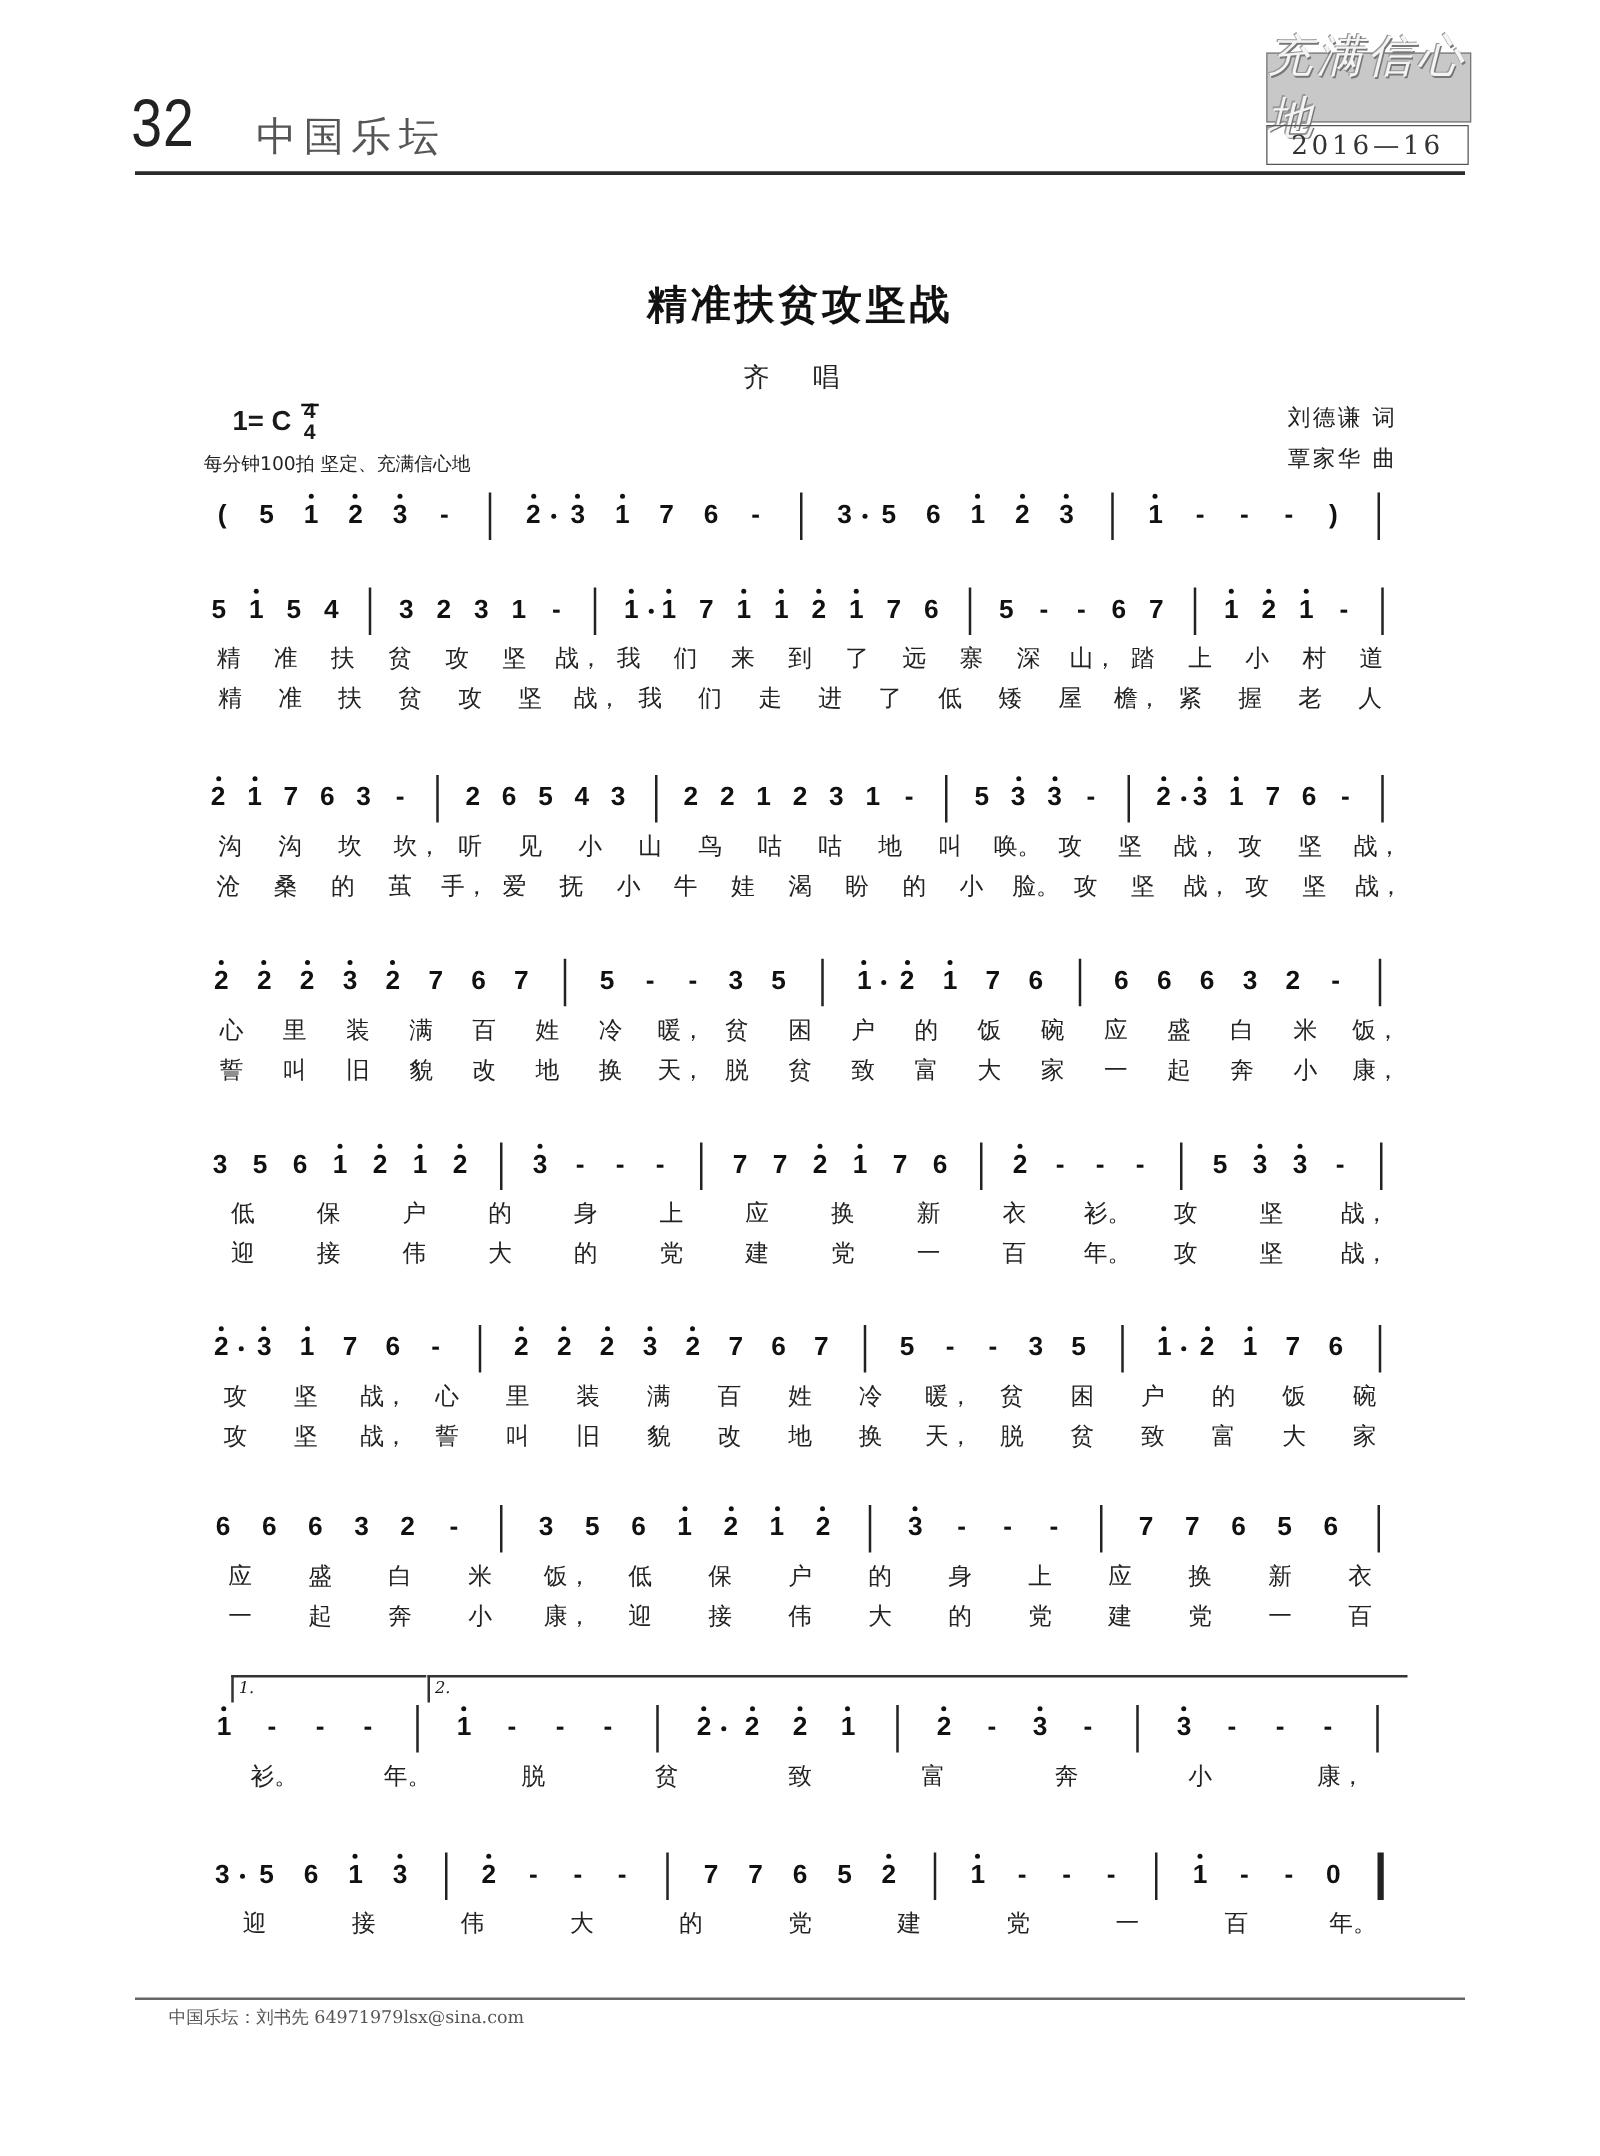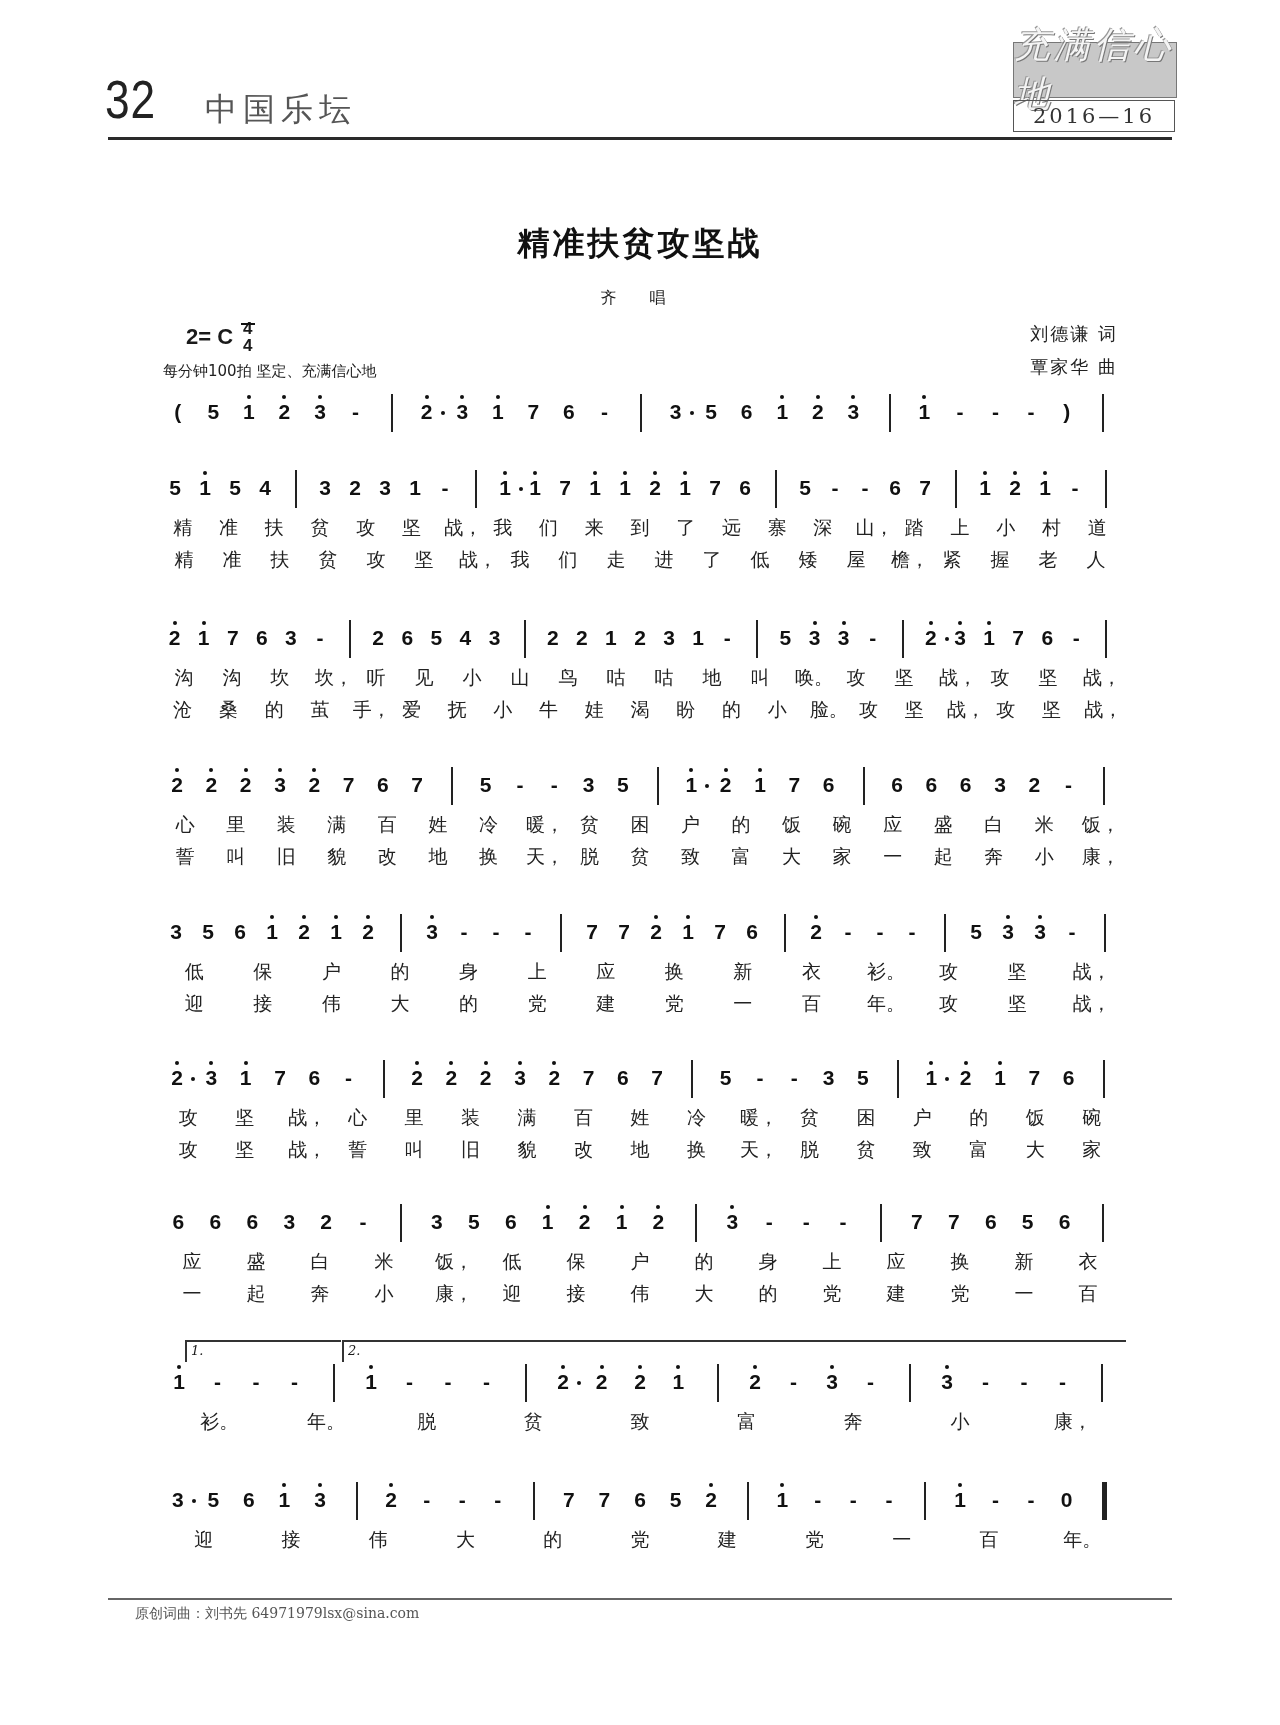--- a/index.html
+++ b/index.html
@@ -6,21 +6,21 @@
   body { width: 1280px; height: 1725px; position: relative; overflow: hidden; font-family: "DejaVu Sans", sans-serif; color: #1a1a1a; }
   .abs { position: absolute; }
   
   .page-num { left: 105px; top: 68px; font-family: "Liberation Sans", sans-serif; font-size: 54px; font-weight: 400; color: #222; transform: scaleX(0.82); transform-origin: left top; letter-spacing: 1px; }
   .section { left: 205px; top: 88px; font-family: "DejaVu Serif", serif; font-size: 32px; color: #555; letter-spacing: 6px; }
   .header-rule { left: 108px; top: 137px; width: 1064px; height: 3px; background: #2a2a2a; }
   .logo-box { left: 1013px; top: 42px; width: 162px; height: 54px; background: #c8c8c8; border: 1px solid #777; display: flex; align-items: center; justify-content: center; font-family: "DejaVu Serif", serif; font-size: 36px; color: #f4f4f4; text-shadow: 1px 1px 0 #777, -1px -1px 0 #999; letter-spacing: 4px; font-style: italic; }
   .issue-box { left: 1013px; top: 100px; width: 160px; height: 30px; border: 1px solid #555; display: flex; align-items: center; justify-content: center; font-family: "DejaVu Serif", serif; font-size: 21px; color: #333; letter-spacing: 3px; }
   
   .song-title { left: 0; width: 1280px; top: 222px; text-align: center; font-family: "DejaVu Sans", sans-serif; font-size: 32px; font-weight: bold; letter-spacing: 3px; color: #111; }
-  .subtitle { left: 0; width: 1280px; top: 288px; text-align: center; font-family: "DejaVu Serif", serif; font-size: 16px; letter-spacing: 14px; color: #222; }
+  .subtitle { left: 0; width: 1280px; top: 288px; text-align: center; font-family: "DejaVu Serif", serif; font-size: 21px; letter-spacing: 14px; color: #222; }
   .key-sig { left: 186px; top: 320px; font-family: "Liberation Sans", sans-serif; font-size: 22px; font-weight: bold; display: flex; align-items: center; gap: 6px; }
   .frac { display: inline-flex; flex-direction: column; align-items: center; font-size: 17px; line-height: 17px; font-weight: bold; margin-left: 4px; }
   .frac .bar { width: 14px; height: 2px; background: #111; margin: 1px 0; }
   .tempo { left: 163px; top: 362px; font-family: "DejaVu Sans", sans-serif; font-size: 15px; color: #222; }
   .credit { right: 162px; font-family: "DejaVu Serif", serif; font-size: 18px; color: #222; letter-spacing: 2px; text-align: right; }
   
   .row { position: absolute; left: 160px; width: 960px; }
   .tok { position: absolute; top: 0; width: 24px; text-align: center; font-family: "Liberation Sans", sans-serif; font-size: 21px; font-weight: bold; line-height: 40px; color: #111; }
   .tok .udot { position: absolute; left: 50%; top: 3px; width: 4px; height: 4px; margin-left: -2px; border-radius: 50%; background: #111; }
   .tok .aug { position: absolute; right: -6px; top: 19px; width: 4px; height: 4px; border-radius: 50%; background: #111; }
@@ -37,21 +37,21 @@
 
 <div class="abs page-num">32</div>
 <div class="abs section">中国乐坛</div>
 <div class="abs logo-box">充满信心地</div>
 <div class="abs issue-box">2016—16</div>
 <div class="abs header-rule"></div>
 
 <div class="abs song-title">精准扶贫攻坚战</div>
 <div class="abs subtitle">齐 唱</div>
 <div class="abs key-sig">
-  <span>2= C</span>
+  <span>1= C</span>
   <span class="frac">
     <span>4</span>
     <span class="bar"></span>
     <span>4</span>
   </span>
 </div>
 <div class="abs tempo">每分钟100拍   坚定、充满信心地</div>
 <div class="abs credit" style="top:322px">刘德谦 词</div>
 <div class="abs credit" style="top:355px">覃家华 曲</div>
 
@@ -588,13 +588,13 @@
         <div class="ly" style="left: 554.273px;">建</div>
         <div class="ly" style="left: 641.545px;">党</div>
         <div class="ly" style="left: 728.818px;">一</div>
         <div class="ly" style="left: 816.091px;">百</div>
         <div class="ly" style="left: 903.364px;">年。</div>
       </div>
     </div>
   </div>
 
 <div class="abs footer-rule"></div>
-<div class="abs footer">原创词曲：刘书先   64971979lsx@sina.com</div>
+<div class="abs footer">中国乐坛：刘书先   64971979lsx@sina.com</div>
 
 </body></html>

